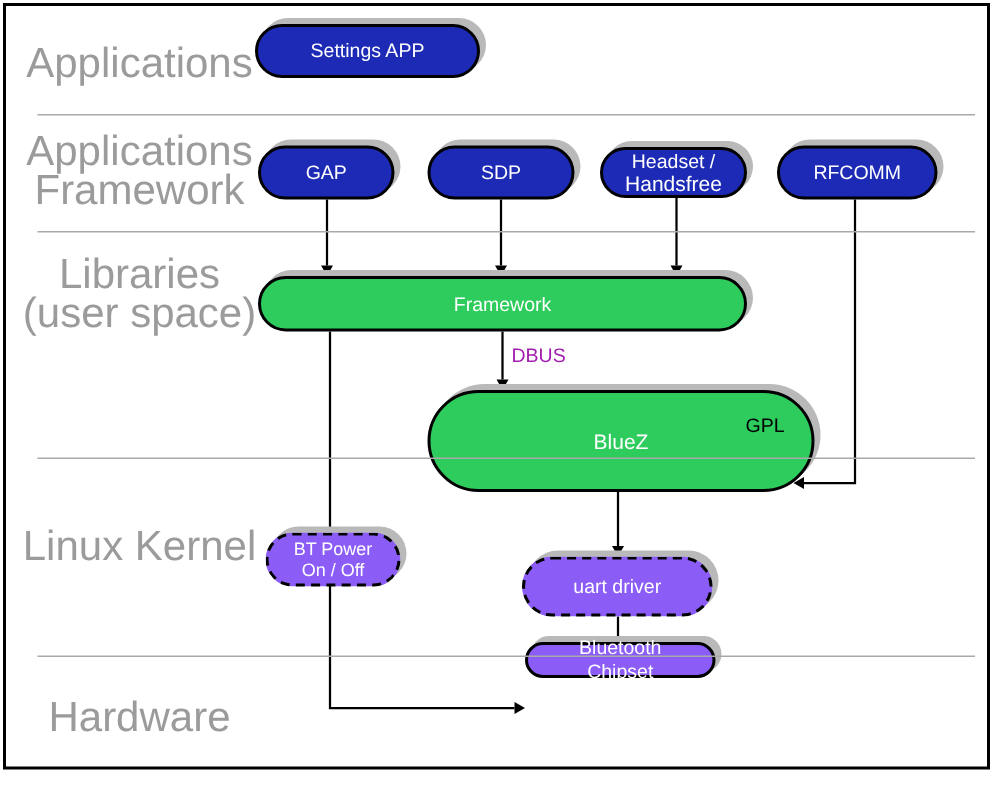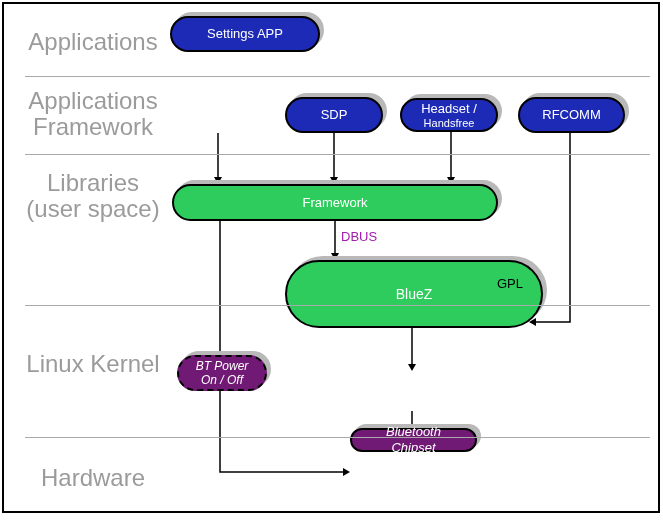--- a/index.html
+++ b/index.html
@@ -11,37 +11,37 @@
     position:absolute;left:2px;top:2px;width:658px;height:511px;
     border:2px solid #000;box-sizing:border-box;z-index:0;
   }
   .connectors{position:absolute;left:0;top:0;z-index:1;}
   .divider{
     position:absolute;left:25px;width:625px;height:1px;
     background:#a9a9a9;z-index:3;
   }
   .layer-label{
     position:absolute;left:8px;width:170px;text-align:center;
-    color:#9b9b9b;font-size:24px;line-height:26px;white-space:pre-line;
+    color:#9b9b9b;font-size:28px;line-height:26px;white-space:pre-line;
     z-index:2;
   }
   .pill{
     position:absolute;box-sizing:border-box;
     border:2px solid #000;border-radius:999px;
     display:flex;flex-direction:column;align-items:center;justify-content:center;
     color:#fff;font-size:13px;line-height:1.2;text-align:center;
     white-space:pre-line;
     box-shadow:4px -4px 0 #b9b9b9;
     z-index:2;
   }
   .blue{background:#1c2ab5;}
   .green{background:#2ecc5c;}
-  .red{background:#701a75;font-style:italic;}
+  .red{background:#8b5cf6;}
   .dashed{border-style:dashed;}
-  .pill .sub{font-size:11px;line-height:1.1;}
+  .pill .sub{font-size:14px;line-height:1.1;}
   .license-tag{
     position:absolute;top:14px;right:18px;color:#000;font-size:13px;margin-left:25px;
   }
   .edge-label{
     position:absolute;color:#a21caf;font-size:13px;z-index:2;
   }
 </style>
 </head>
 <body>
 
@@ -80,35 +80,37 @@
   <div class="layer-label" style="top:29px">Applications</div>
   <div class="layer-label" style="top:88px">Applications
 Framework</div>
   <div class="layer-label" style="top:170px">Libraries
 (user space)</div>
   <div class="layer-label" style="top:351px">Linux Kernel</div>
   <div class="layer-label" style="top:465px">Hardware</div>
 
   <div class="pill blue" style="left:170px;top:16px;width:150px;height:36px">Settings APP</div>
 
+  <div class="pill blue" style="left:172px;top:97px;width:91px;height:36px">GAP</div>
   <div class="pill blue" style="left:285px;top:97px;width:98px;height:36px">SDP</div>
   <div class="pill blue" style="left:400px;top:98px;width:98px;height:34px">
     <span>Headset /</span>
     <span class="sub">Handsfree</span>
   </div>
   <div class="pill blue" style="left:518px;top:97px;width:107px;height:36px">RFCOMM</div>
 
   <div class="pill green" style="left:172px;top:184px;width:326px;height:37px">Framework</div>
 
   <div class="pill green" style="left:285px;top:260px;width:258px;height:68px;font-size:14px">
     <span>BlueZ</span>
     <span class="license-tag">GPL</span>
   </div>
 
   <div class="edge-label" style="left:341px;top:229px">DBUS</div>
 
   <div class="pill red dashed" style="left:177px;top:355px;width:90px;height:36px;font-size:12px">BT Power
 On / Off</div>
+  <div class="pill red dashed" style="left:348px;top:371px;width:127px;height:40px">uart driver</div>
 
   <div class="pill red" style="left:350px;top:428px;width:127px;height:24px">Bluetooth
 Chipset</div>
 
 </div>
 
 </body></html>

